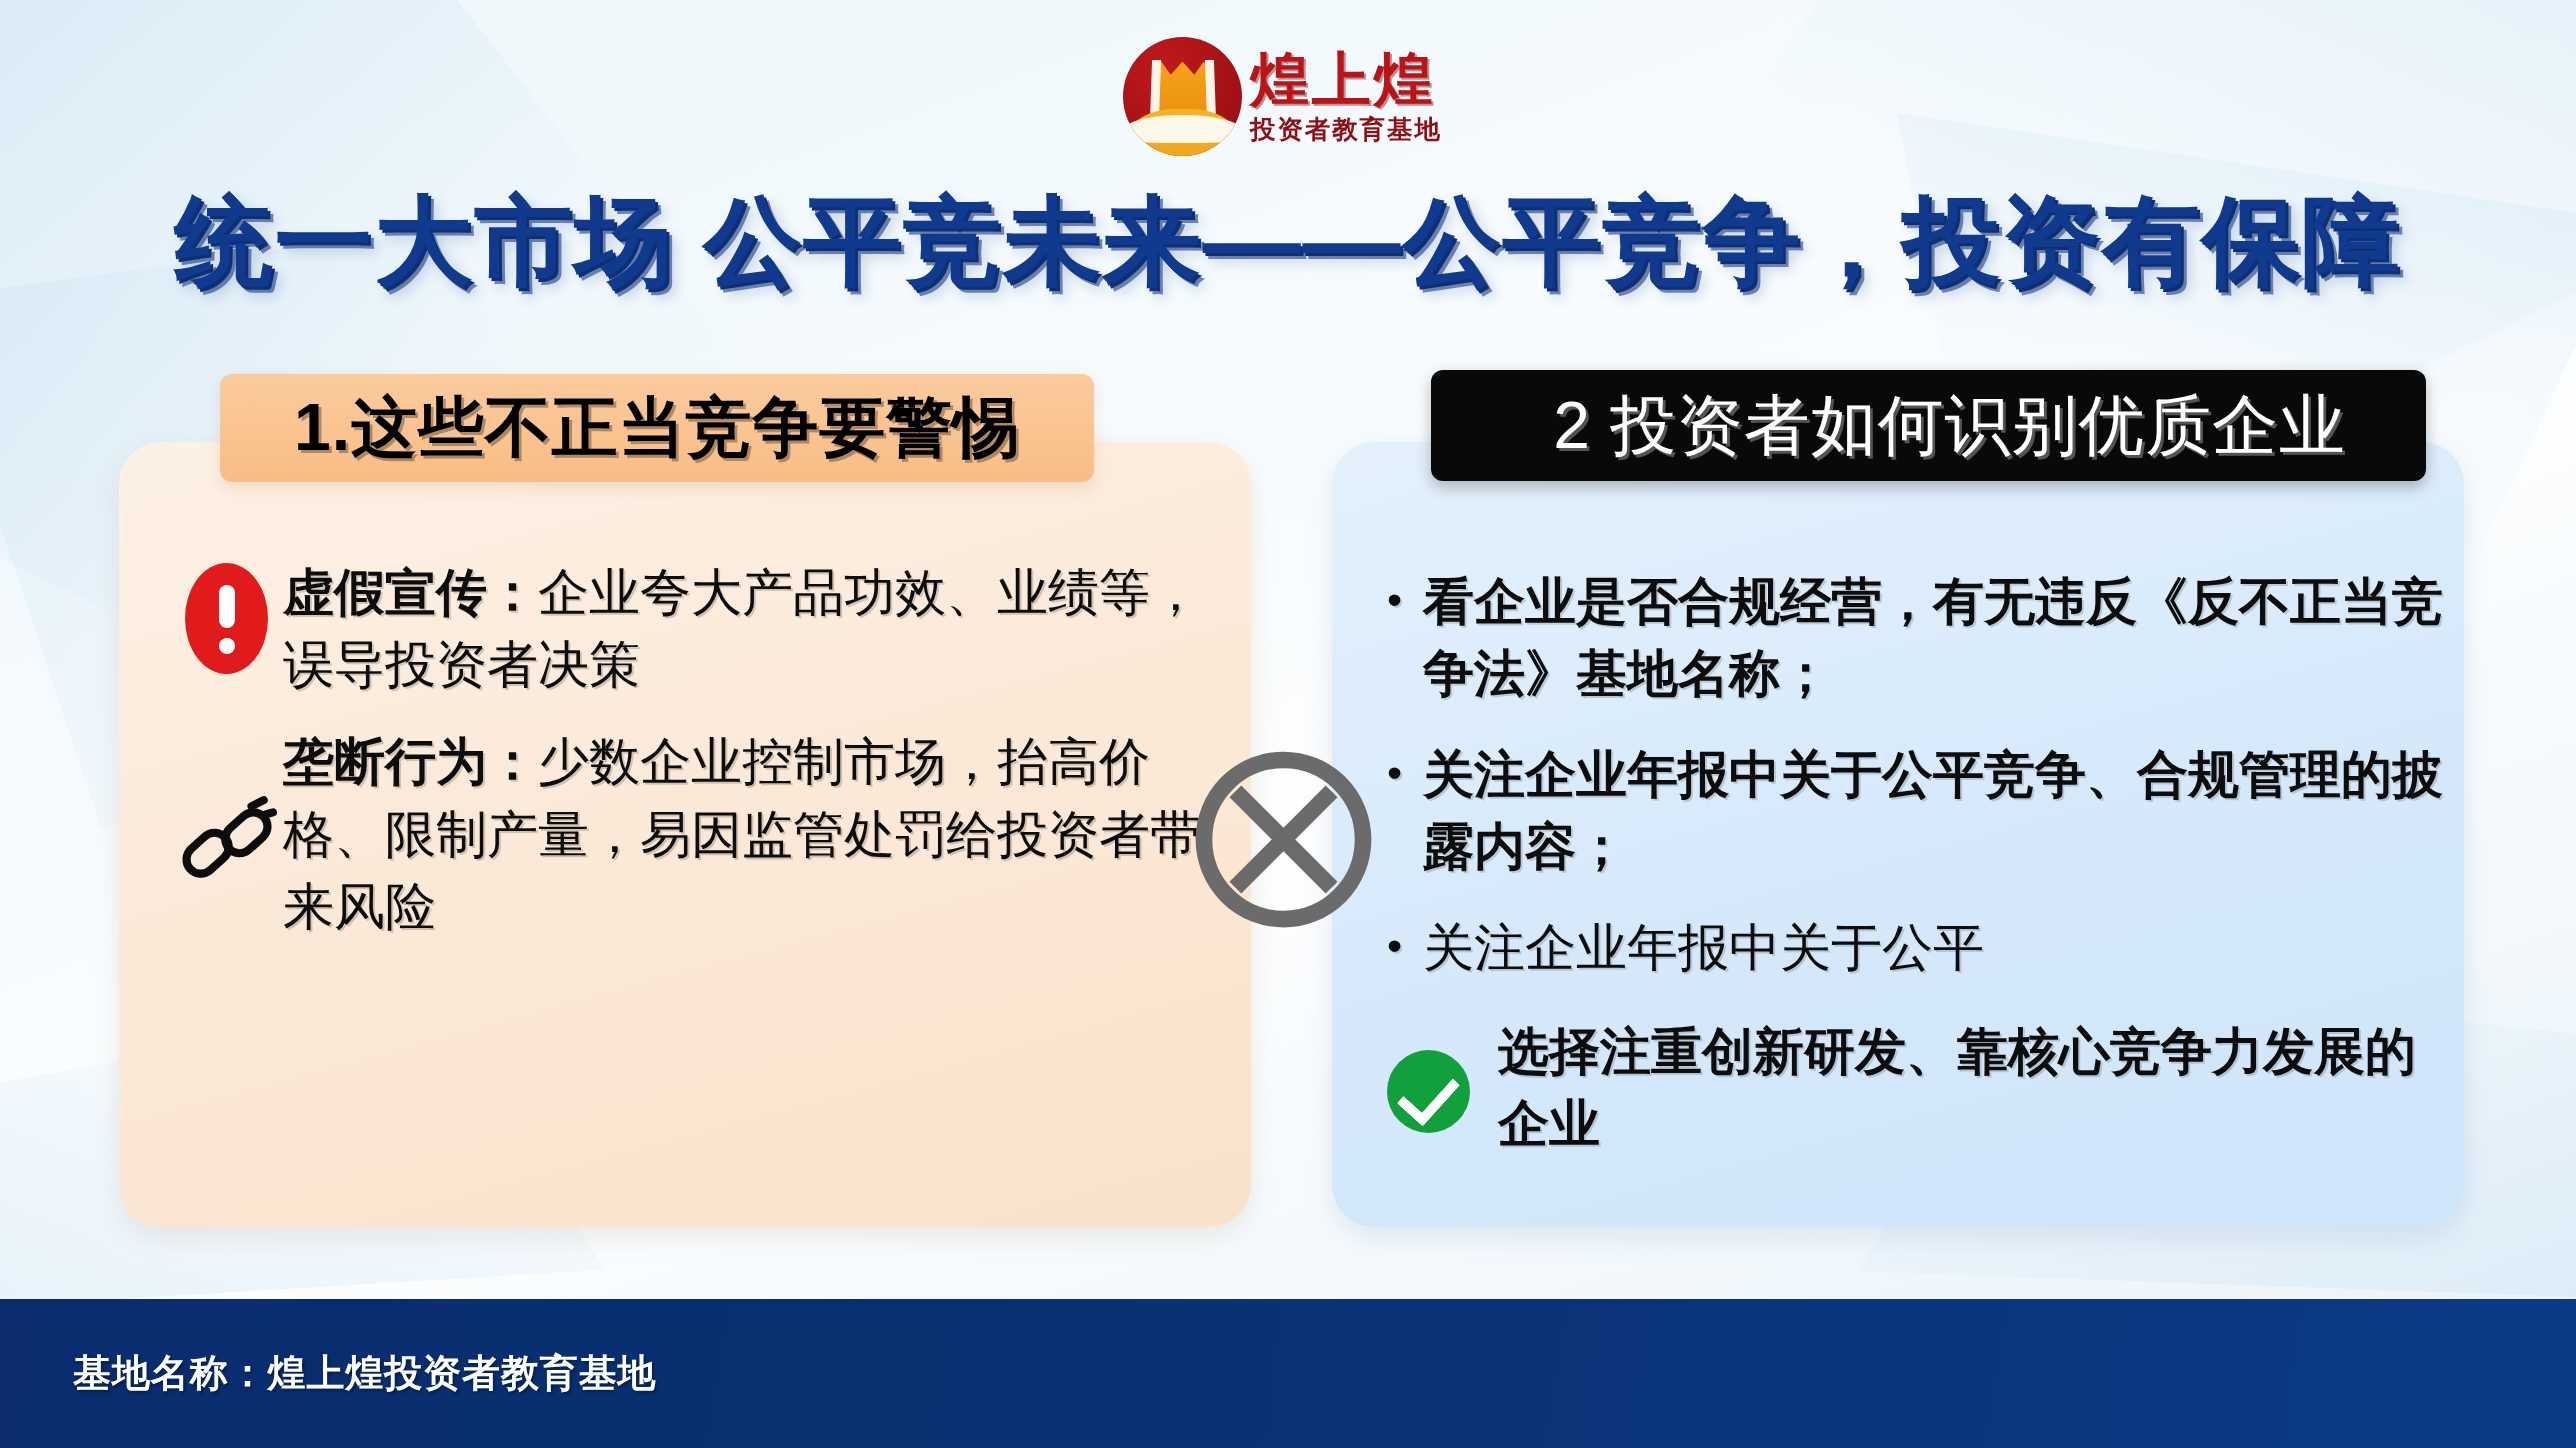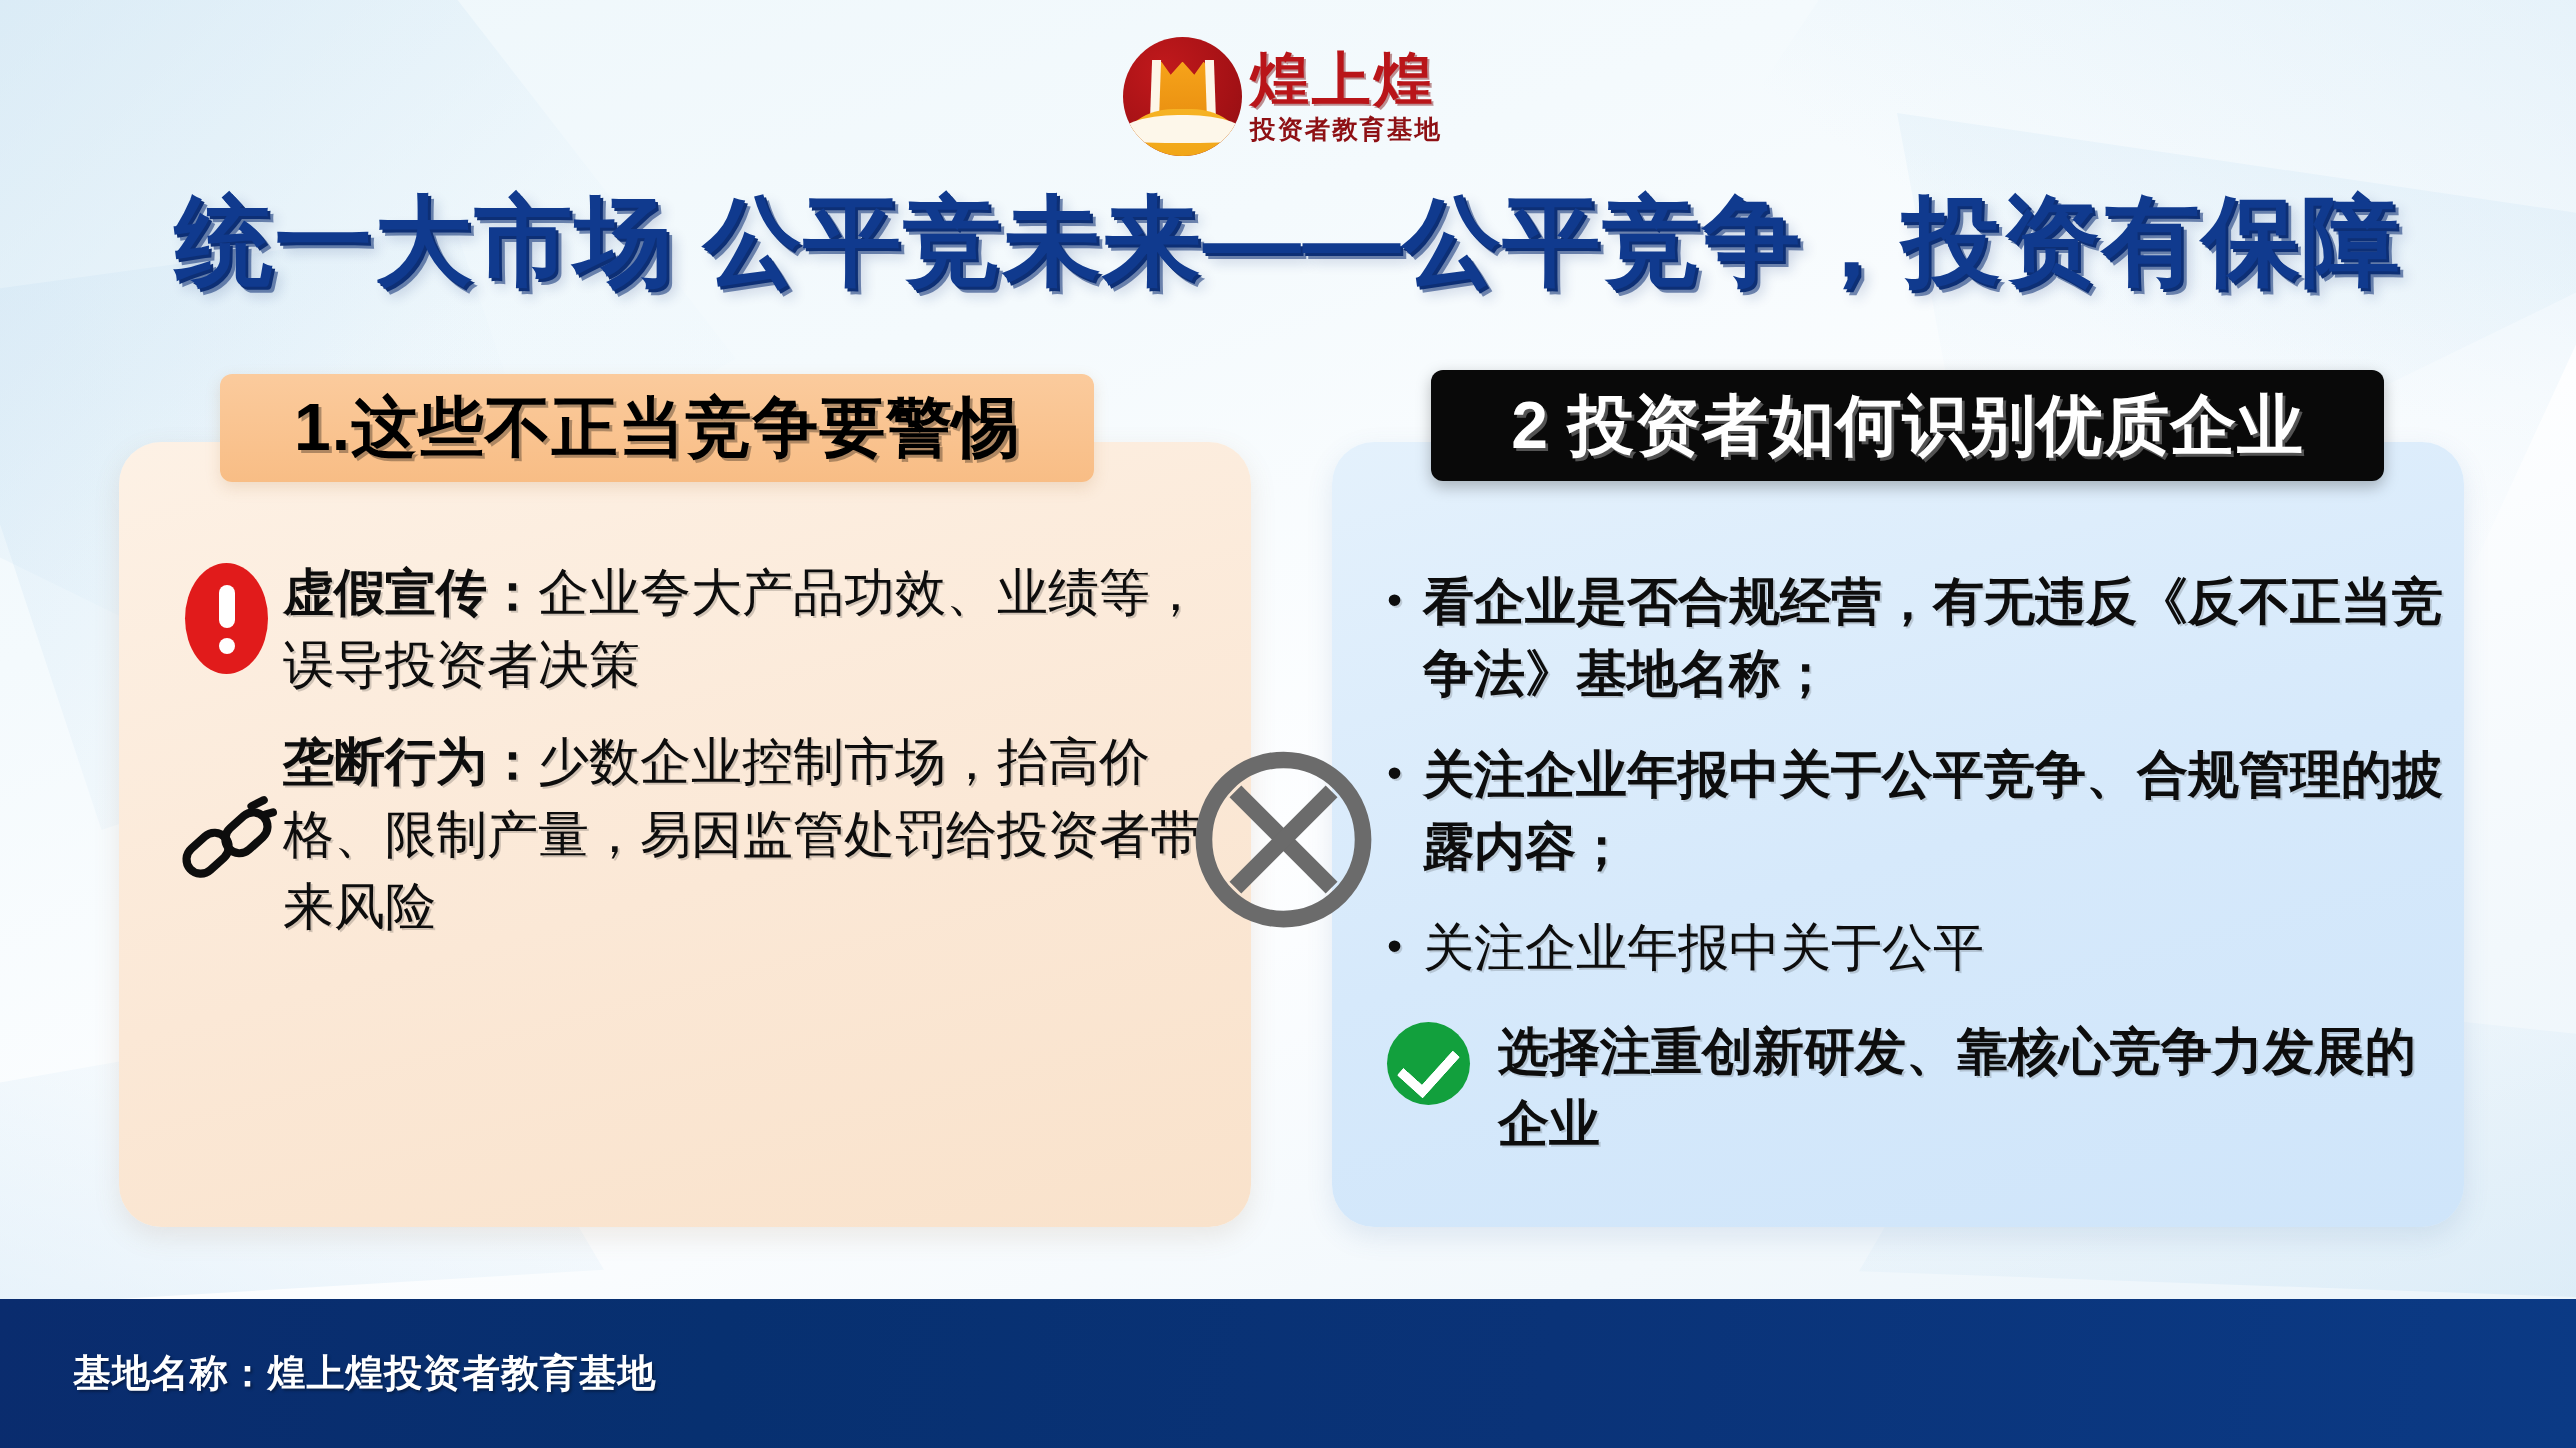--- a/index.html
+++ b/index.html
@@ -202,25 +202,26 @@
     text-shadow: 2.8px 2.8px 0 rgba(0,0,0,0.30);
     box-shadow: 0 5.7px 15px rgba(180,120,60,0.18);
   }
   .pill-right {
     left: 1431px;
     top: 370px;
     width: 953px;
     height: 111px;
     background: #090909;
     font-size: 66px;
-    font-weight: bold;
+    font-weight: normal;
     color: #ffffff;
     letter-spacing: 0.9px;
     text-shadow: 2.8px 2.8px 0 rgba(255,255,255,0.30);
     box-shadow: 0 5.7px 15px rgba(0,0,0,0.26);
+    padding-left: 42px;
   }
 
   
   .left-list {
     position: absolute;
     left: 170px;
     top: 557px;
     width: 1052px;
   }
   .l-item {
@@ -305,21 +306,21 @@
     font-size: 43px;
     line-height: 1.55;
   }
   .r-bullet .body { flex: 1; }
   .r-bold .body { font-weight: bold; }
   .r-plain .body { font-weight: normal; }
   .r-plain { margin-bottom: 32px; }
 
   .r-check {
     display: flex;
-    align-items: flex-start;
+    align-items: center;
     margin-top: 7.5px;
   }
   .r-check .chk-wrap {
     flex: none;
     width: 111px;
     padding-top: 5.7px;
   }
   .ico-check {
     width: 83px;
     height: 83px;

